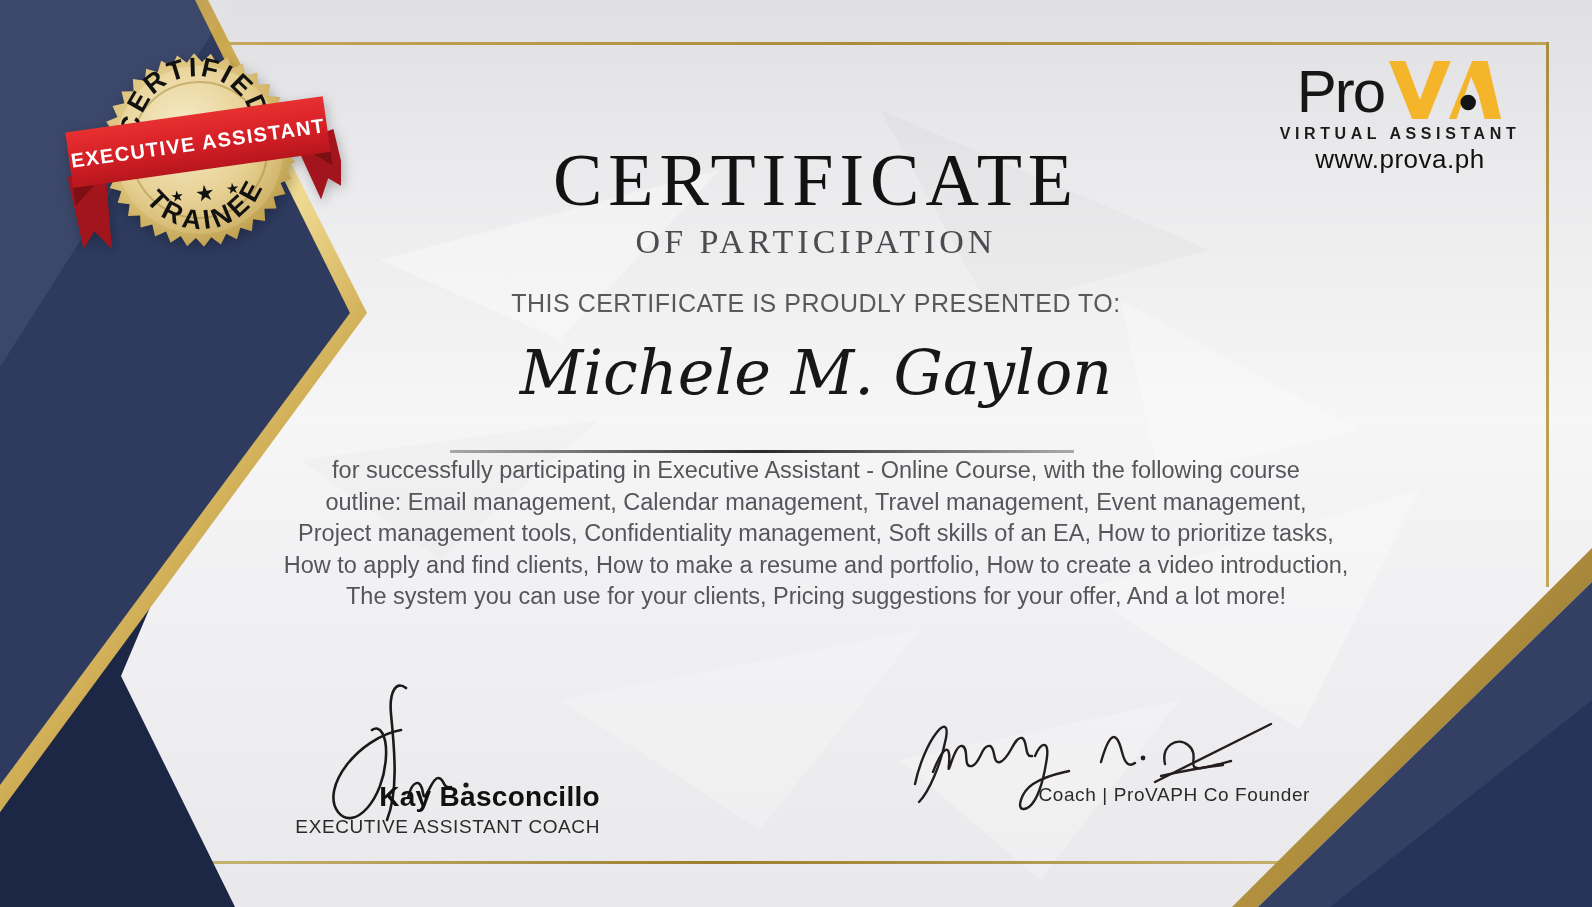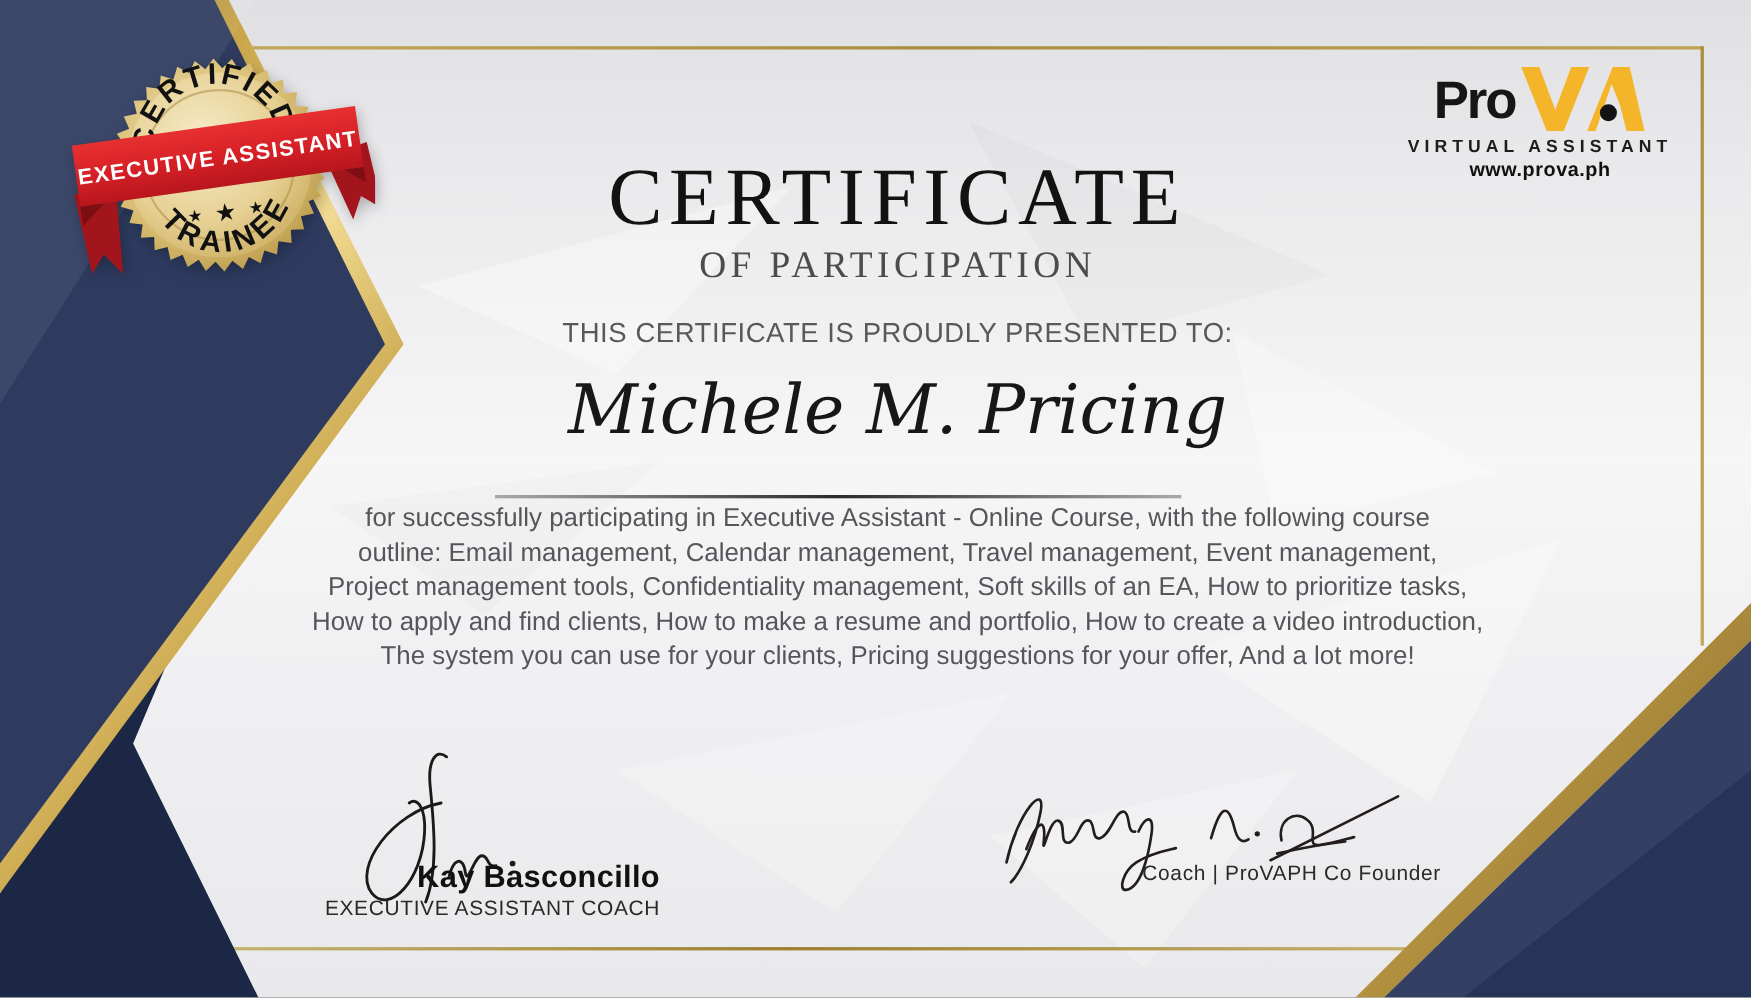--- a/index.html
+++ b/index.html
@@ -36,24 +36,24 @@
     clip-path:polygon(1592px 582px,1592px 907px,1258px 907px);}
   .br-navy-light{left:0;top:0;width:1592px;height:907px;z-index:6;background:rgba(255,255,255,.06);
     clip-path:polygon(1592px 582px,1592px 700px,1330px 907px,1258px 907px);}
 
   
   .badge{left:57px;top:38px;width:284px;height:234px;z-index:8;filter:drop-shadow(2px 4px 6px rgba(0,0,0,.25));}
 
   
   .logo{top:56px;left:1272px;width:256px;text-align:center;z-index:7;color:#151515;}
   .logo-row1{display:flex;align-items:flex-end;justify-content:center;height:66px;}
-  .logo-pro{font-size:48px;font-weight:bold;letter-spacing:-2px;line-height:60px;color:#161616;}
+  .logo-pro{font-size:60px;font-weight:normal;letter-spacing:-2px;line-height:60px;color:#161616;}
   .logo-mark{margin-left:3px;margin-bottom:1px;}
   .logo-sub{margin-top:3px;font-size:16px;font-weight:bold;letter-spacing:4.6px;color:#1c1c1c;}
-  .logo-web{margin-top:1px;font-size:18px;font-weight:bold;letter-spacing:.5px;color:#101010;}
+  .logo-web{margin-top:1px;font-size:26px;font-weight:normal;letter-spacing:.5px;color:#101010;}
 
   
   .col{left:40px;top:0;width:1552px;text-align:center;z-index:9;}
   .title{margin-top:140px;font-family:"Liberation Serif",serif;font-size:74px;letter-spacing:6px;
          color:#121212;line-height:80px;}
   .subtitle{margin-top:3px;font-family:"Liberation Serif",serif;font-size:34px;letter-spacing:4px;color:#4c4c4e;}
   .presented{margin-top:28px;font-size:25px;letter-spacing:.5px;color:#59595c;}
   .name{margin-top:18px;font-family:"DejaVu Serif",serif;font-style:italic;font-size:62px;color:#17171a;}
   .rule{position:absolute;left:450px;top:450px;width:624px;height:3px;
         background:linear-gradient(90deg,#a9a9ab,#2a2a2c 50%,#a9a9ab);}
@@ -156,21 +156,21 @@
       </svg>
     </div>
     <div class="logo-sub">VIRTUAL ASSISTANT</div>
     <div class="logo-web">www.prova.ph</div>
   </div>
 
   <div class="abs col">
     <div class="title">CERTIFICATE</div>
     <div class="subtitle">OF PARTICIPATION</div>
     <div class="presented">THIS CERTIFICATE IS PROUDLY PRESENTED TO:</div>
-    <div class="name">Michele M. Pricing</div>
+    <div class="name">Michele M. Gaylon</div>
     <div class="para">
       <div>for successfully participating in Executive Assistant - Online Course, with the following course</div>
       <div>outline: Email management, Calendar management, Travel management, Event management,</div>
       <div>Project management tools, Confidentiality management, Soft skills of an EA, How to prioritize tasks,</div>
       <div>How to apply and find clients, How to make a resume and portfolio, How to create a video introduction,</div>
       <div>The system you can use for your clients, Pricing suggestions for your offer, And a lot more!</div>
     </div>
   </div>
   <div class="abs rule" style="z-index:9"></div>
 

